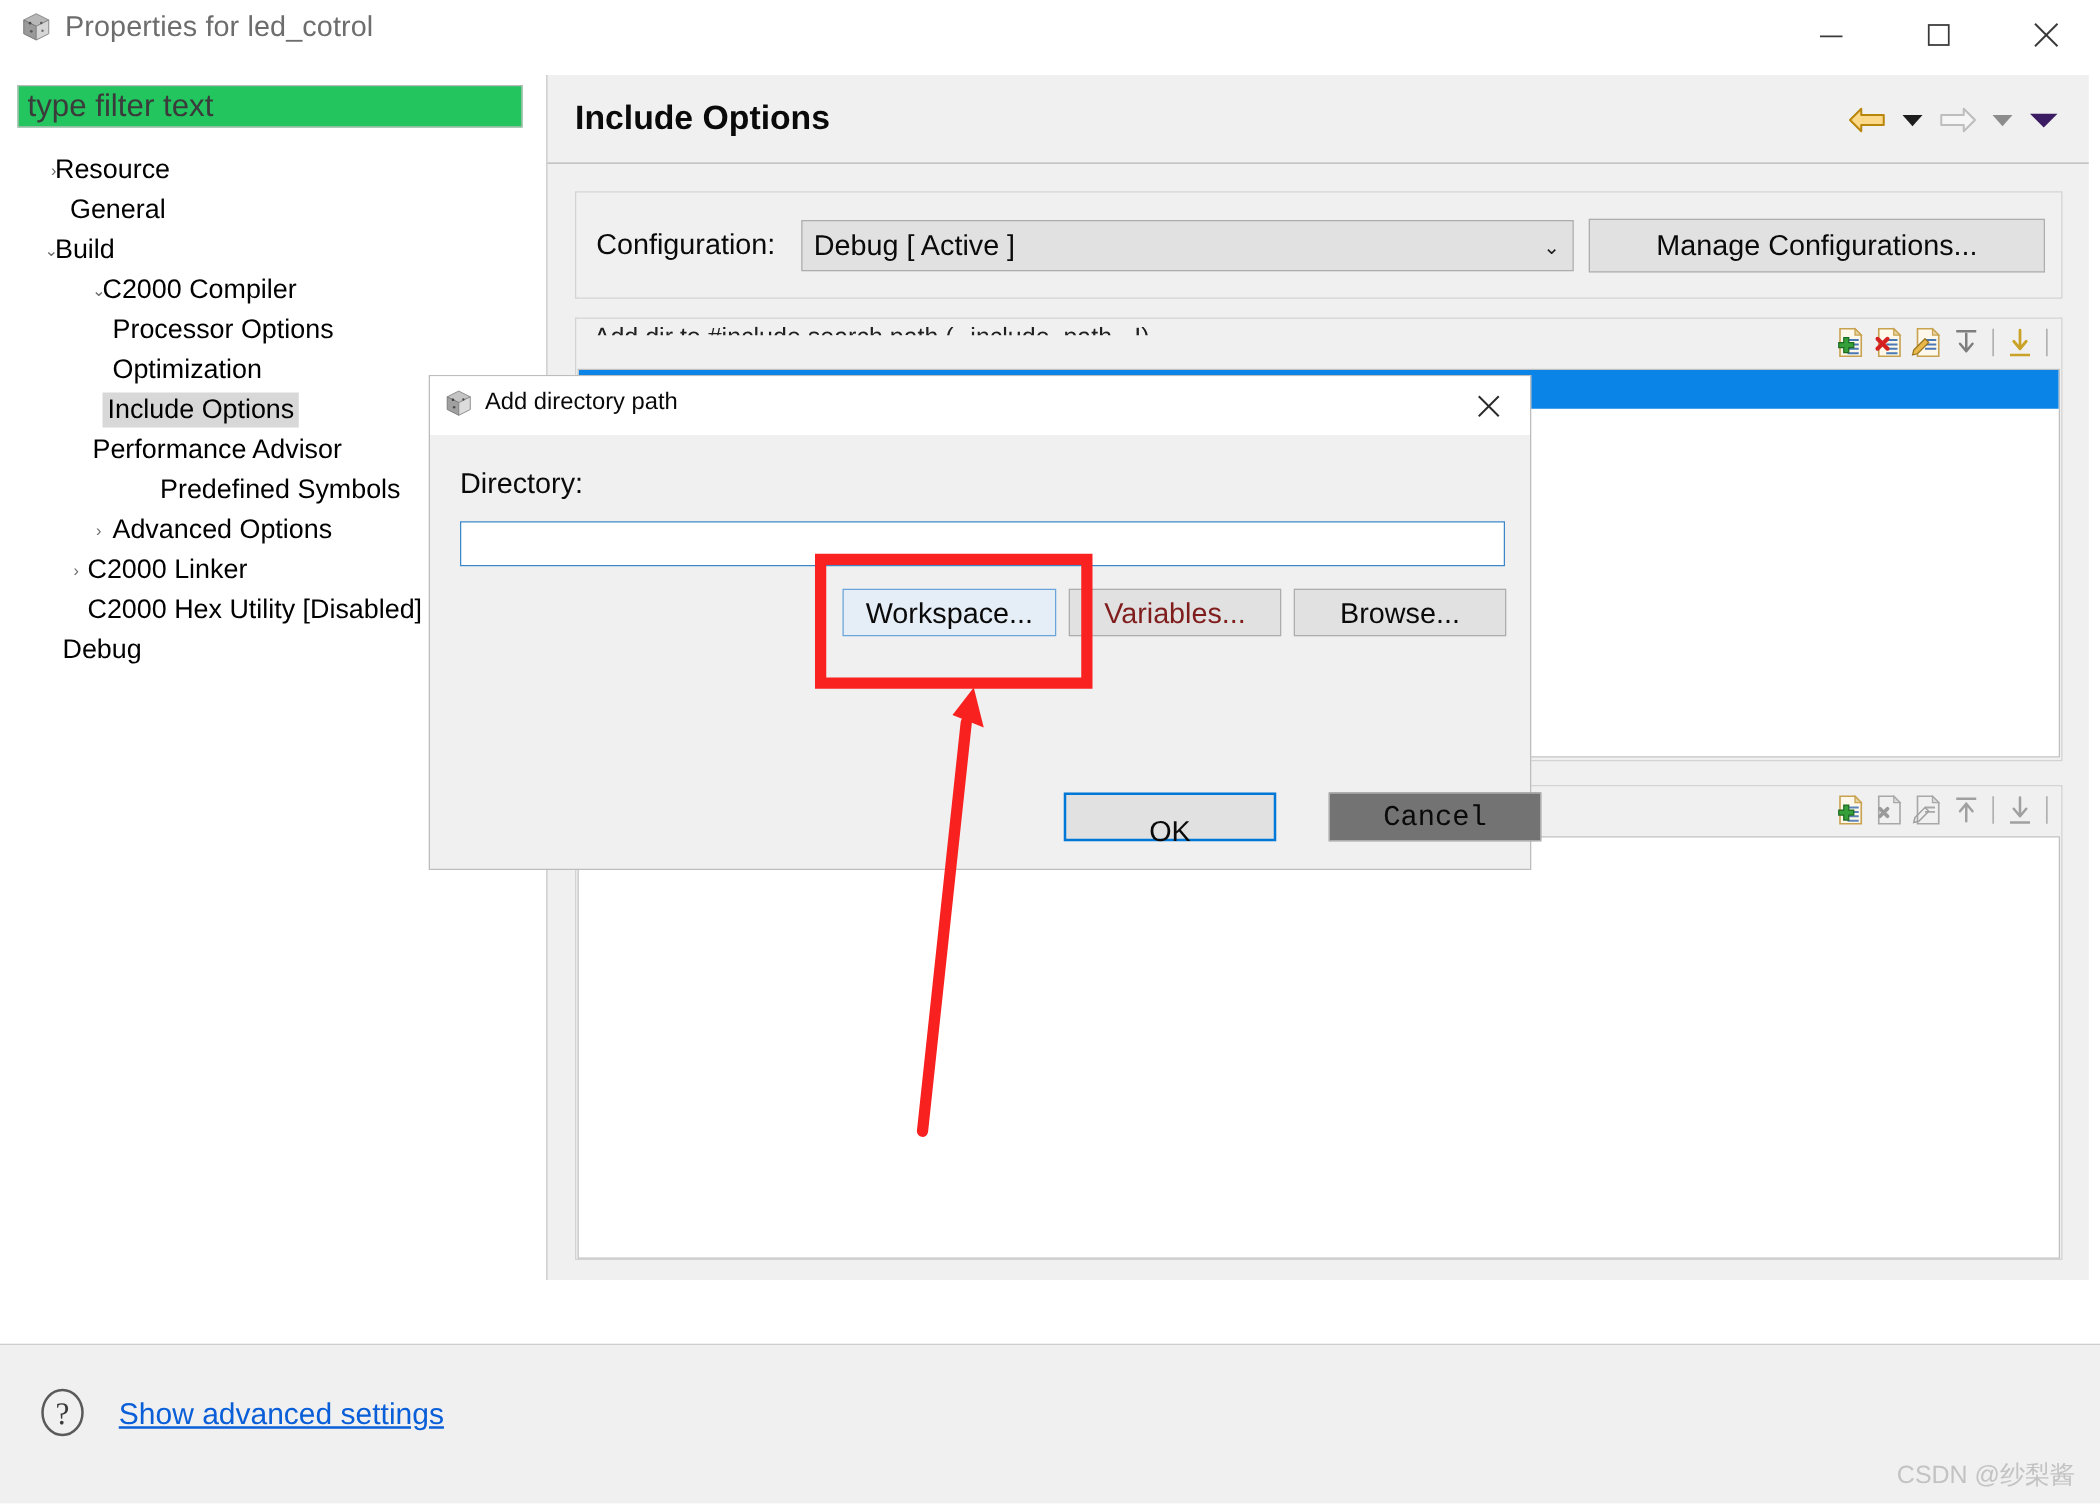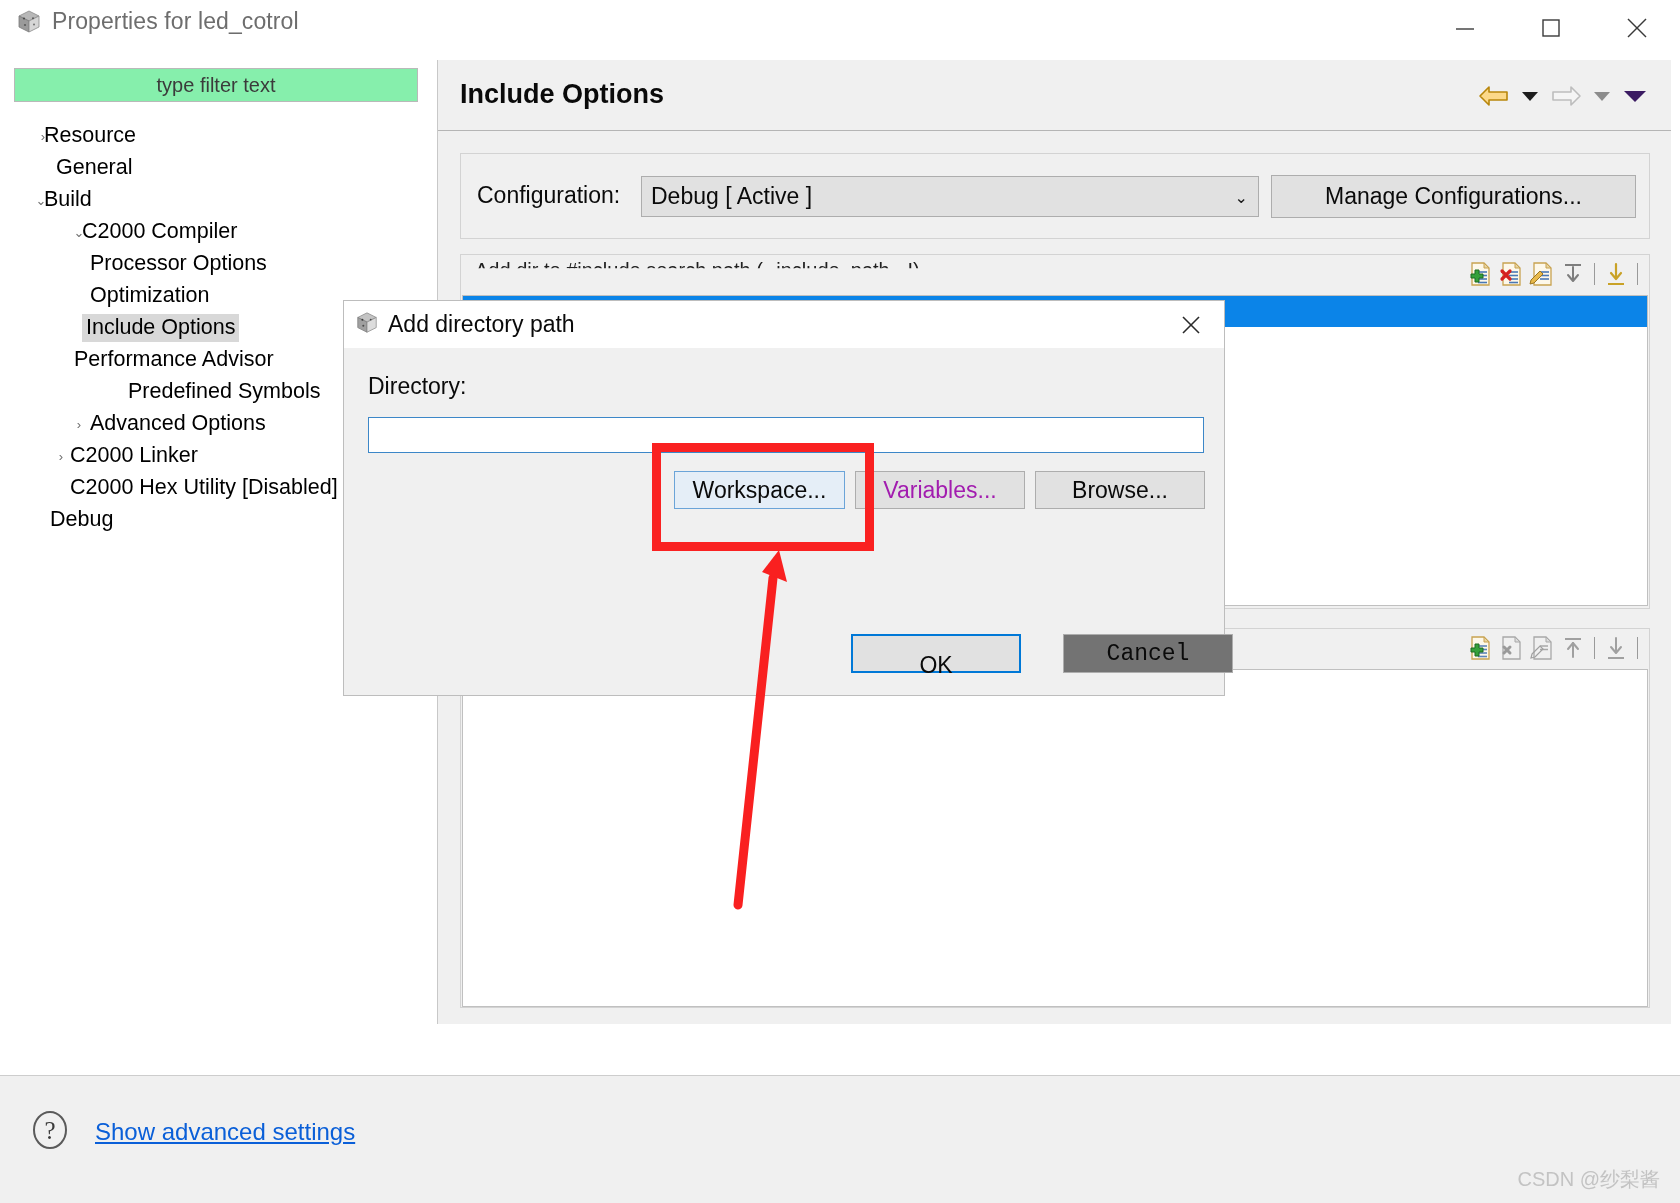--- a/index.html
+++ b/index.html
@@ -69,28 +69,27 @@
   .tree-panel {
     position: absolute;
     left: 14px; top: 12px;
     width: 420px; height: 965px;
   }
   .filter-box {
     position: absolute;
     left: 0; top: 0;
     width: 404px; height: 34px;
     border: 1px solid #b9b9b9;
-    background: #86efac;
+    background: #22c55e;
     font-family: "Liberation Sans", sans-serif;
-    font-size: 20px;
+    font-size: 25px;
     color: #3b3b3b;
     padding: 0 7px;
     box-sizing: border-box;
     outline: none;
-    text-align: center;
   }
   .filter-box::placeholder { color: #3b3b3b; opacity: 1; }
 
   .tree {
     position: absolute;
     left: 0; top: 52px;
     width: 420px;
   }
   .tree-row {
     position: relative;
@@ -315,21 +314,21 @@
     background: #ffffff;
   }
   .modal-title .mt-icon {
     position: absolute;
     left: 11px; top: 10px;
     width: 24px; height: 24px;
   }
   .modal-title .mt-text {
     position: absolute;
     left: 44px; top: 10px;
-    font-size: 23px;
+    font-size: 19px;
     color: #0a0a0a;
   }
   .modal-close {
     position: absolute;
     right: 0; top: 0;
     width: 66px; height: 47px;
     display: flex; align-items: center; justify-content: center;
     cursor: default;
   }
   .modal-label {
@@ -364,21 +363,21 @@
     padding: 0;
   }
   .mb-var {
     position: absolute;
     left: 511px; top: 170px;
     width: 170px; height: 38px;
     background: #e1e1e1;
     border: 1px solid #adadad;
     font-family: "Liberation Sans", sans-serif;
     font-size: 23px;
-    color: #a21caf;
+    color: #7f1d1d;
     box-sizing: border-box;
     cursor: default;
     padding: 0;
   }
   .mb-brw {
     position: absolute;
     left: 691px; top: 170px;
     width: 170px; height: 38px;
     background: #e1e1e1;
     border: 1px solid #adadad;

